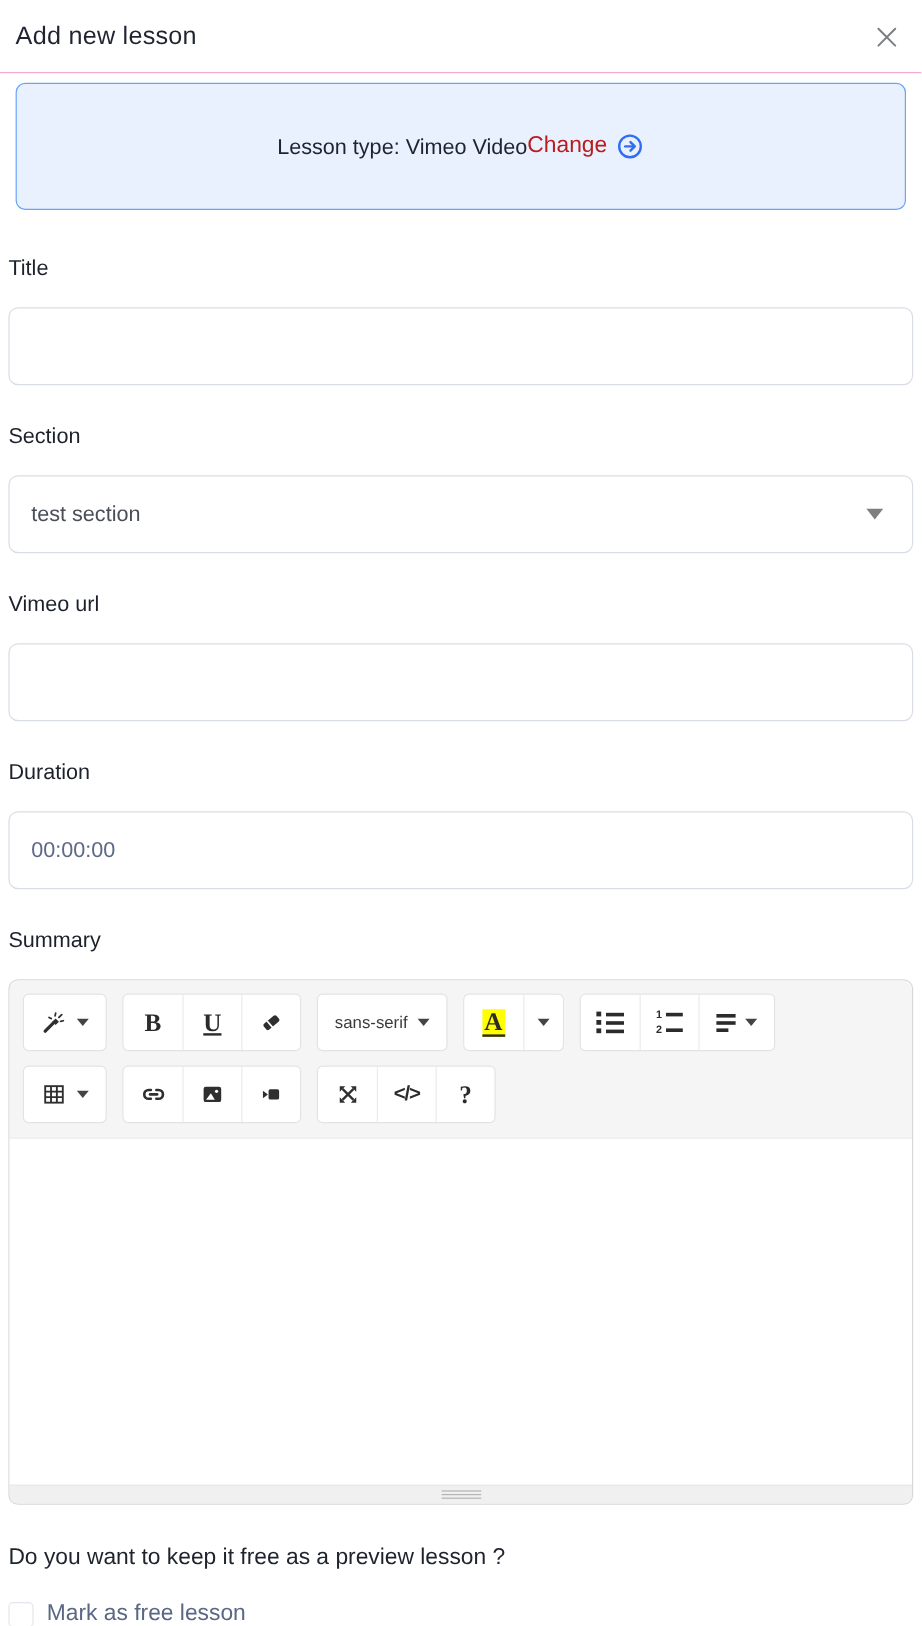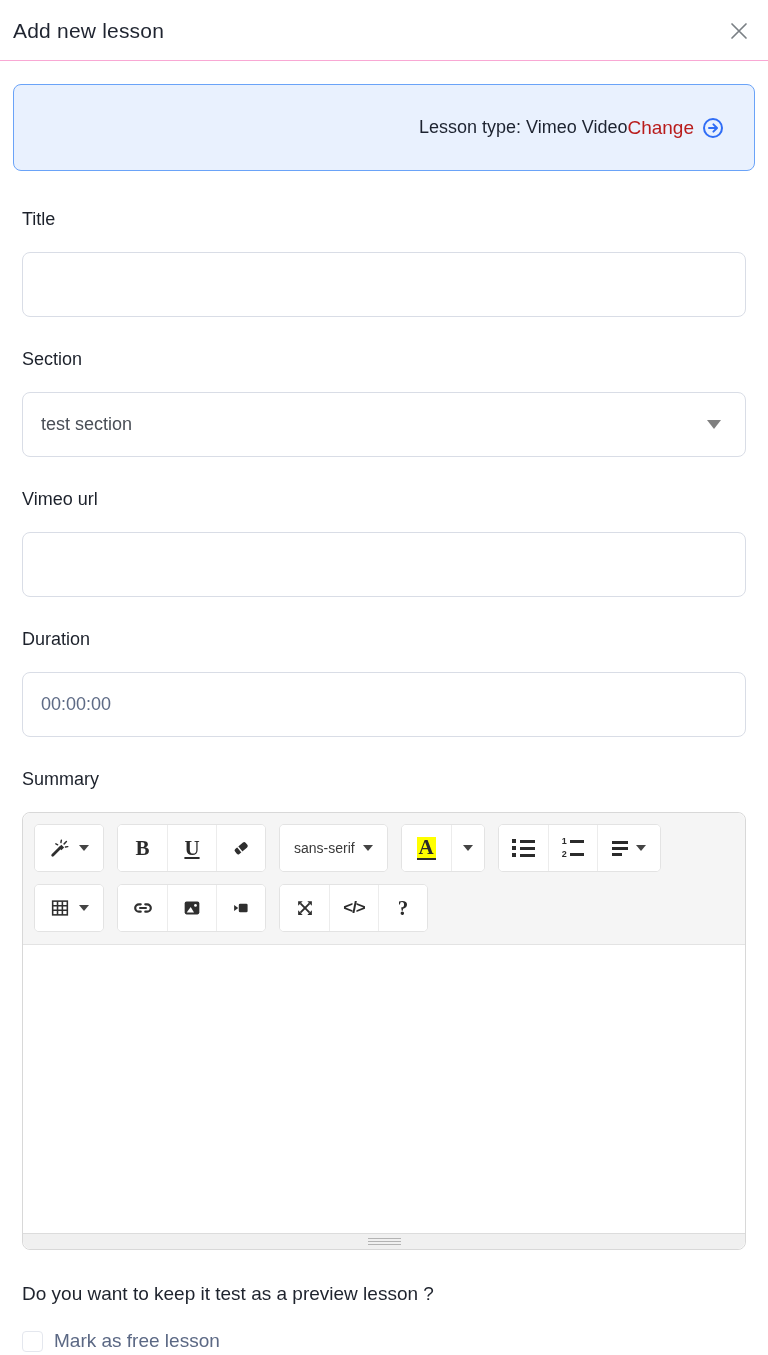--- a/index.html
+++ b/index.html
@@ -7,28 +7,28 @@
   body { height:1355px; overflow:hidden; }
 
   
   .modal-header { display:flex; align-items:center; justify-content:space-between;
     padding:18px 16px 16px 13px; border-bottom:1px solid #f9a8d4; }
   .modal-title { font-size:21px; font-weight:500; color:#1f2430; letter-spacing:.2px; }
   .close-btn { width:26px; height:26px; display:flex; align-items:center; justify-content:center;
     cursor:pointer; background:none; border:none; }
 
   
-  .banner { margin:23px 13px 0; height:87px; background:#e9f1fe; border:1px solid #6aa3f8;
-    border-radius:8px; display:flex; align-items:center; justify-content:flex-end; padding:0 29px; }
+  .banner { margin:8px 13px 0; height:106px; background:#e9f1fe; border:1px solid #6aa3f8;
+    border-radius:8px; display:flex; align-items:center; justify-content:center; padding:0 29px; }
   .banner-text { font-size:18px; color:#1d2330; }
   .change-link { display:flex; align-items:center; gap:7px; font-size:19px; color:#b91c1c;
     background:none; border:none; cursor:pointer; font-family:inherit; }
 
   
-  .form-area { padding:0 22px; }
+  .form-area { padding:0 7px; }
   .field-label { display:block; font-size:18px; color:#1c212b; margin:32px 0 22px; }
   .text-input, .select-box {
     width:100%; height:65px; border:1px solid #d9dde6; border-radius:8px;
     font-size:18px; padding:0 18px; background:#fff; color:#343a42; outline:none;
     font-family:"Liberation Sans", sans-serif; }
   .text-input::placeholder { color:#5d6a85; opacity:1; }
   .select-box { display:flex; align-items:center; justify-content:space-between; cursor:pointer; }
   .select-value { color:#4a4f57; }
   .select-caret { width:0; height:0; border-left:7px solid transparent; border-right:7px solid transparent;
     border-top:9px solid #7f7f7f; margin-right:6px; }
@@ -293,20 +293,20 @@
 
     <div class="statusbar">
       <span class="grip">
           <i></i>
           <i></i>
           <i></i>
         </span>
     </div>
   </div>
 
-  <p class="question">Do you want to keep it test as a preview lesson ?</p>
+  <p class="question">Do you want to keep it free as a preview lesson ?</p>
 
   <div class="check-row">
     <span class="checkbox"></span>
     <span class="check-label">Mark as free lesson</span>
   </div>
 
 </div>
 
 </body></html>

